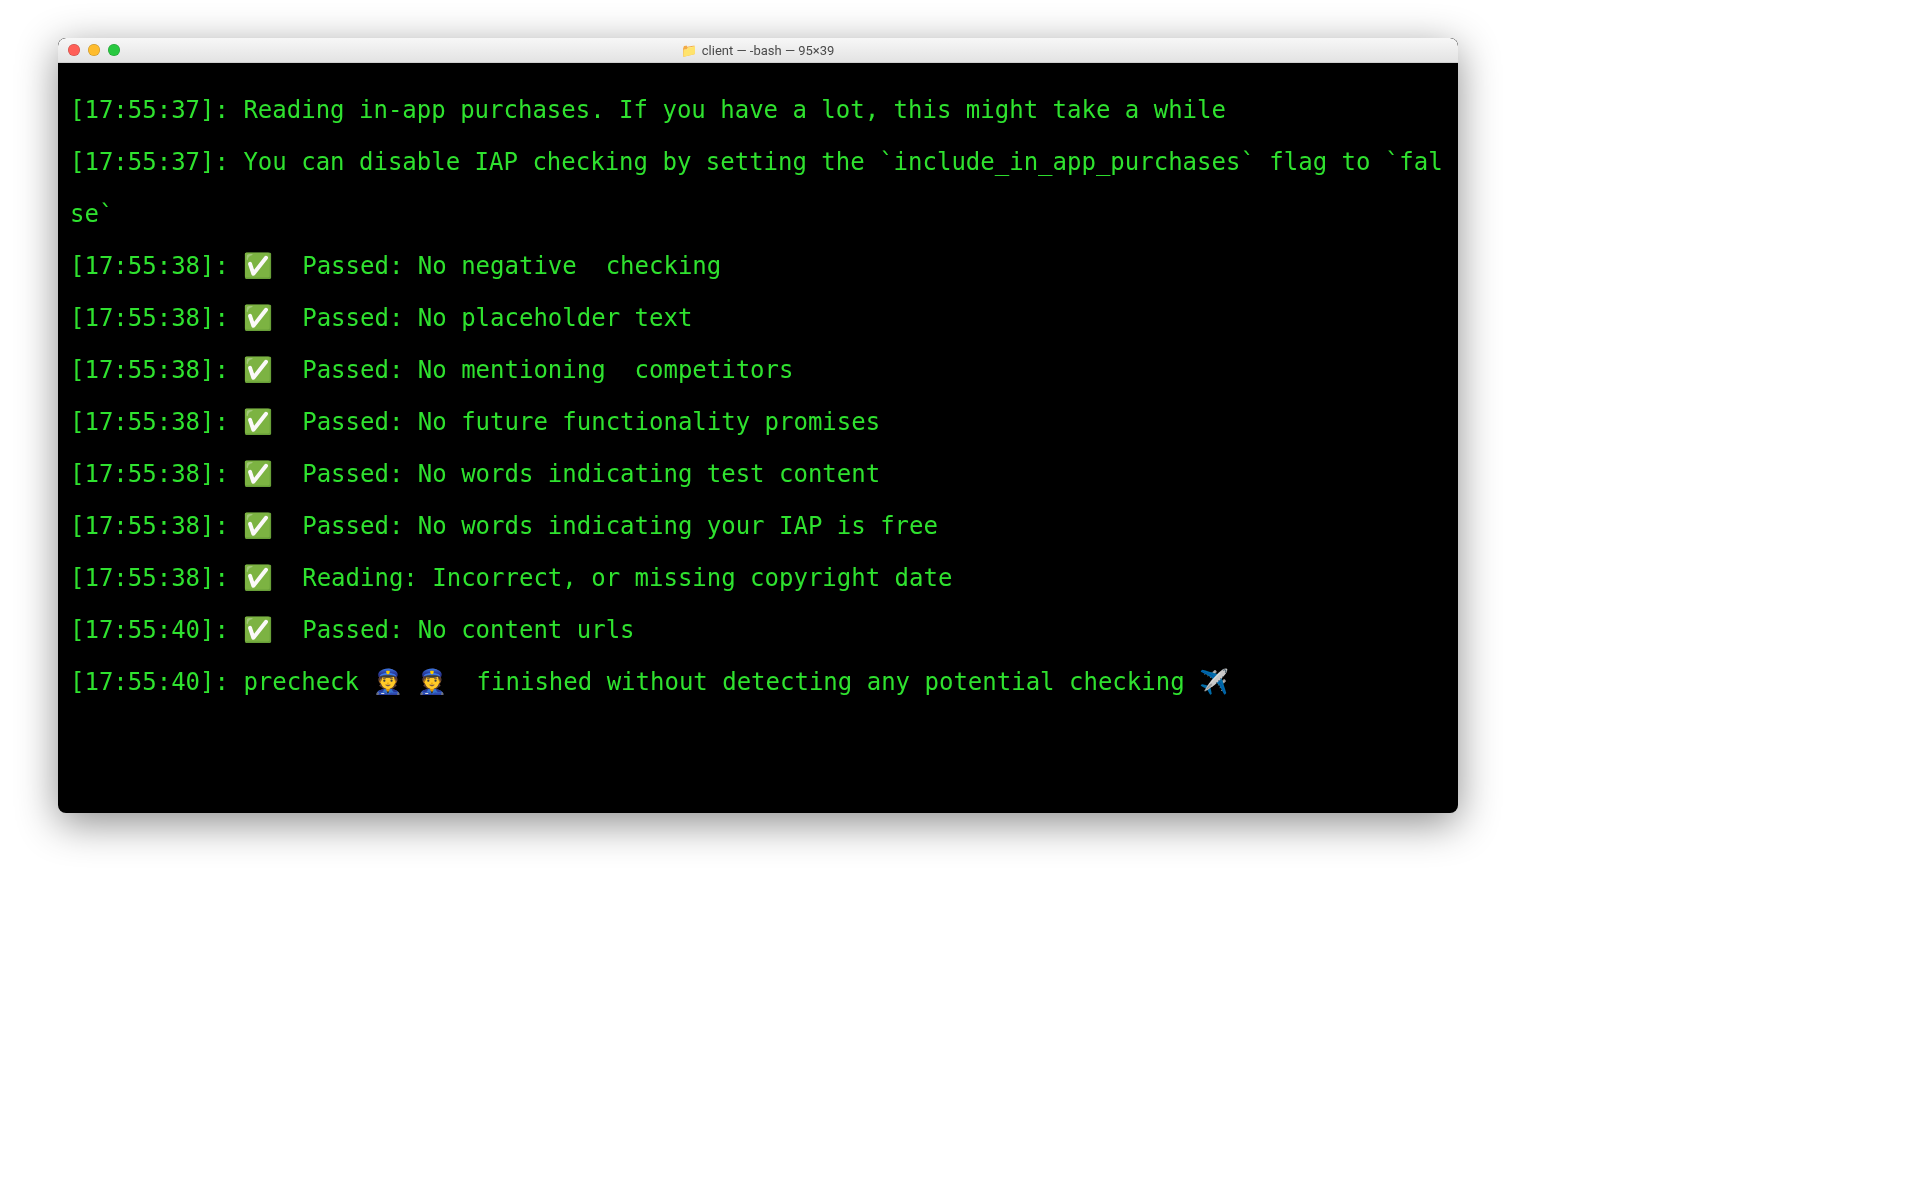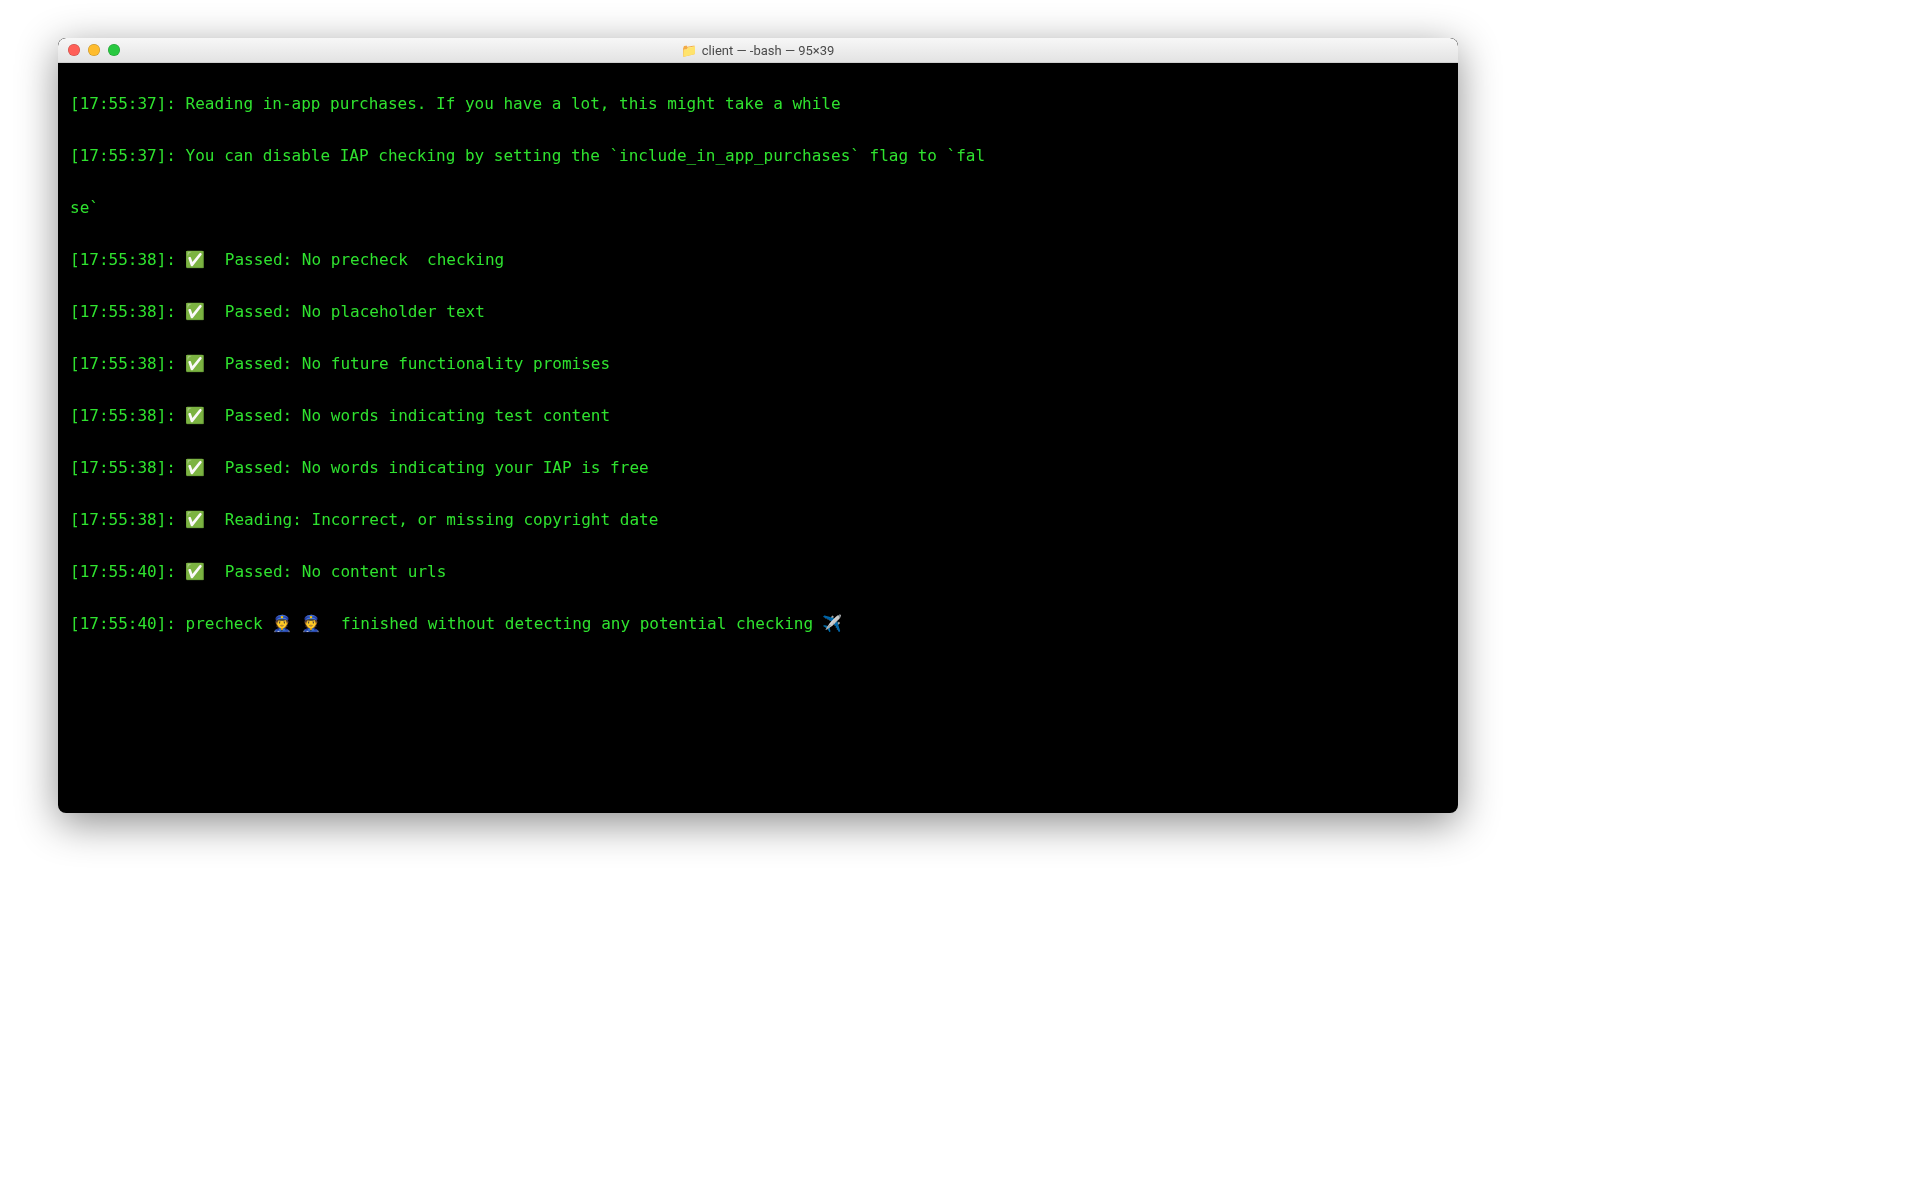--- a/index.html
+++ b/index.html
@@ -60,23 +60,23 @@
     justify-content: center;
     align-items: center;
     gap: 4px;
     pointer-events: none;
   }
   .folder-icon {
     font-size: 13px;
     line-height: 1;
   }
   .terminal-body {
-    padding: 2px 12px 8px 12px;
+    padding: 8px 12px 8px 12px;
     font-family: "Menlo", "Monaco", "Consolas", monospace;
-    font-size: 16px;
+    font-size: 24px;
     line-height: 26px;
     color: #00ff00;
     white-space: pre;
     height: calc(100% - 24px);
     box-sizing: border-box;
     overflow: hidden;
   }
   .log-line { display:block; }
   .ts { color:#2fe22f; }
   .txt { color:#2fe22f; }
@@ -98,22 +98,23 @@
       <div class="title-center">
         <span class="folder-icon">📁</span>
         <span>client — -bash — 95×39</span>
       </div>
     </div>
 
     <div class="terminal-body">
 <span class="log-line"><span class="ts">[17:55:37]:</span><span class="txt"> Reading in-app purchases. If you have a lot, this might take a while</span></span>
 <span class="log-line"><span class="ts">[17:55:37]:</span><span class="txt"> You can disable IAP checking by setting the `include_in_app_purchases` flag to `fal</span></span>
 <span class="log-line"><span class="txt">se`</span></span>
-<span class="log-line"><span class="ts">[17:55:38]:</span> <span class="chk">✅</span><span class="txt">  Passed: No precheck </span><span class="apple"></span><span class="txt"> checking</span></span>
+<span class="log-line"><span class="ts">[17:55:38]:</span> <span class="chk">✅</span><span class="txt">  Passed: No negative </span><span class="apple"></span><span class="txt"> checking</span></span>
 <span class="log-line"><span class="ts">[17:55:38]:</span> <span class="chk">✅</span><span class="txt">  Passed: No placeholder text</span></span>
+<span class="log-line"><span class="ts">[17:55:38]:</span> <span class="chk">✅</span><span class="txt">  Passed: No mentioning </span><span class="apple"></span><span class="txt"> competitors</span></span>
 <span class="log-line"><span class="ts">[17:55:38]:</span> <span class="chk">✅</span><span class="txt">  Passed: No future functionality promises</span></span>
 <span class="log-line"><span class="ts">[17:55:38]:</span> <span class="chk">✅</span><span class="txt">  Passed: No words indicating test content</span></span>
 <span class="log-line"><span class="ts">[17:55:38]:</span> <span class="chk">✅</span><span class="txt">  Passed: No words indicating your IAP is free</span></span>
 <span class="log-line"><span class="ts">[17:55:38]:</span> <span class="chk">✅</span><span class="txt">  Reading: Incorrect, or missing copyright date</span></span>
 <span class="log-line"><span class="ts">[17:55:40]:</span> <span class="chk">✅</span><span class="txt">  Passed: No content urls</span></span>
 <span class="log-line"><span class="ts">[17:55:40]:</span><span class="txt"> precheck </span><span class="emoji">👮</span> <span class="emoji">👮</span><span class="txt">  finished without detecting any potential checking </span><span class="emoji">✈️</span></span>
 
 
 
 

